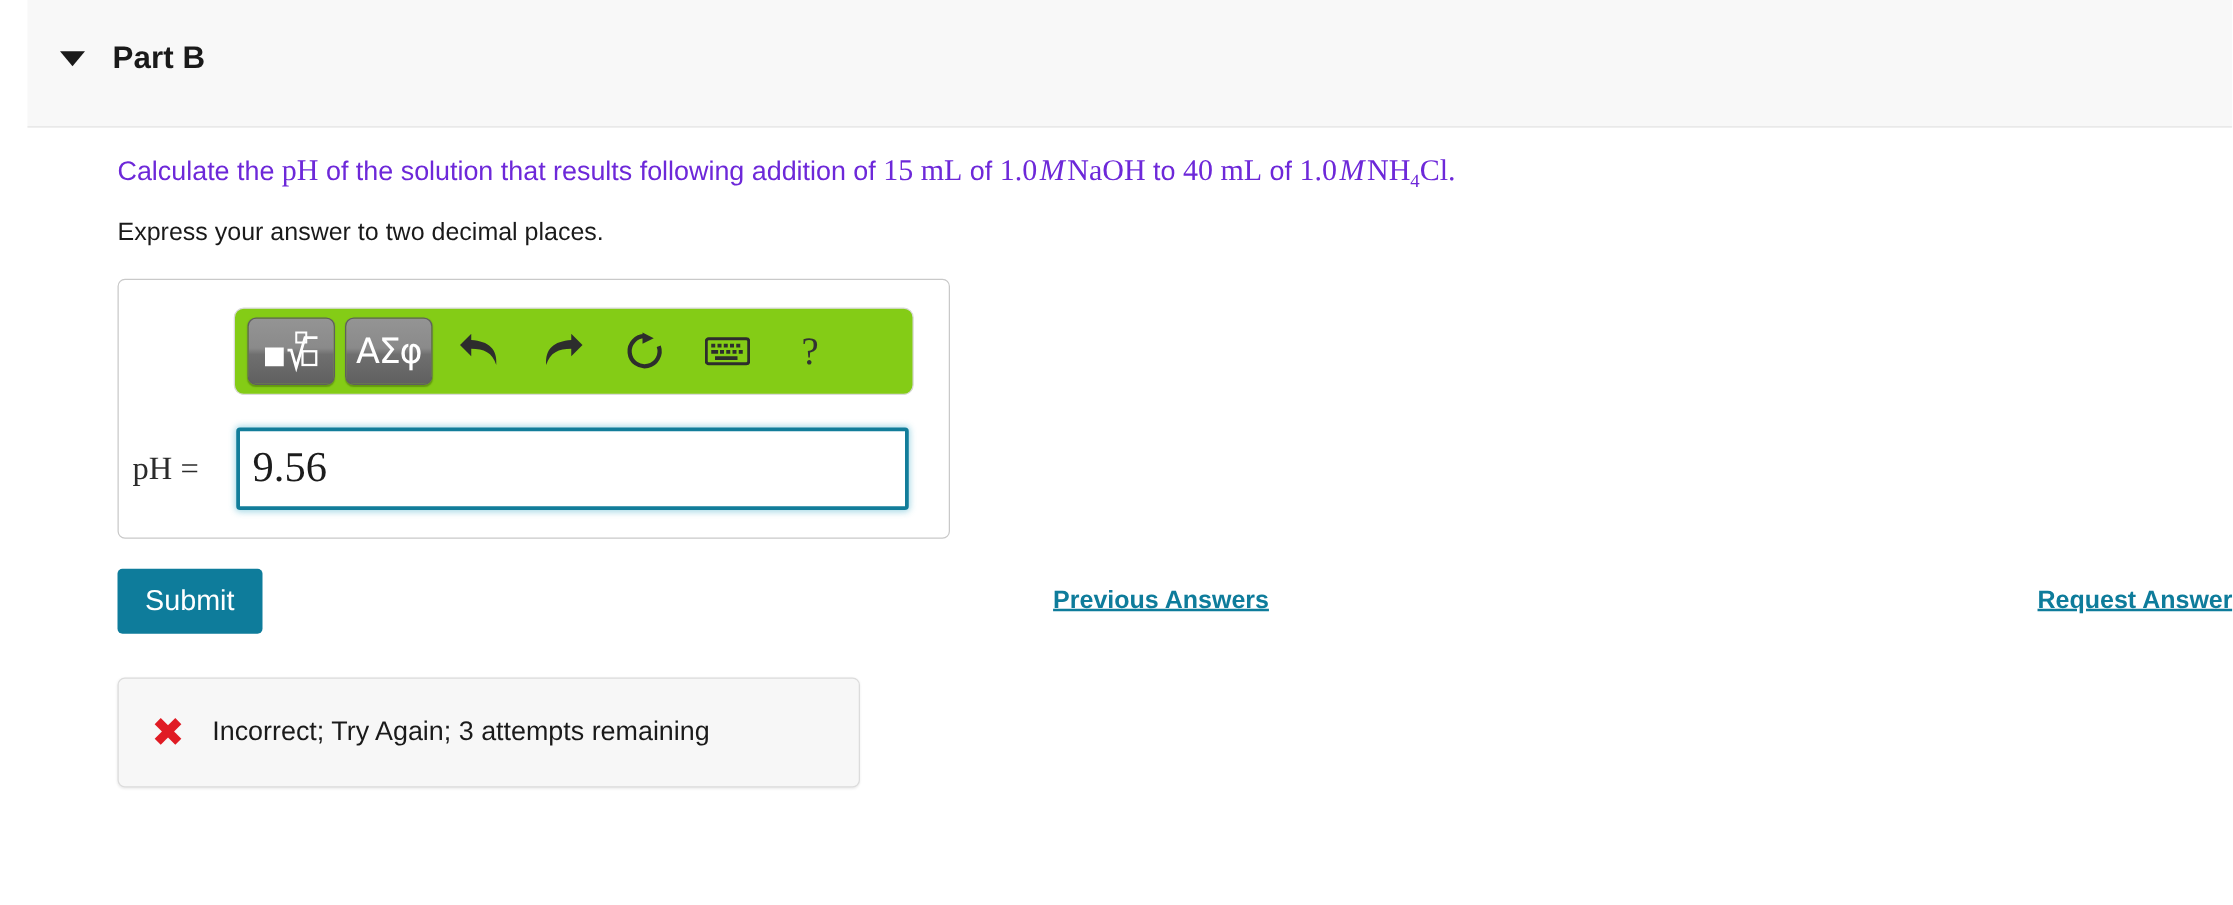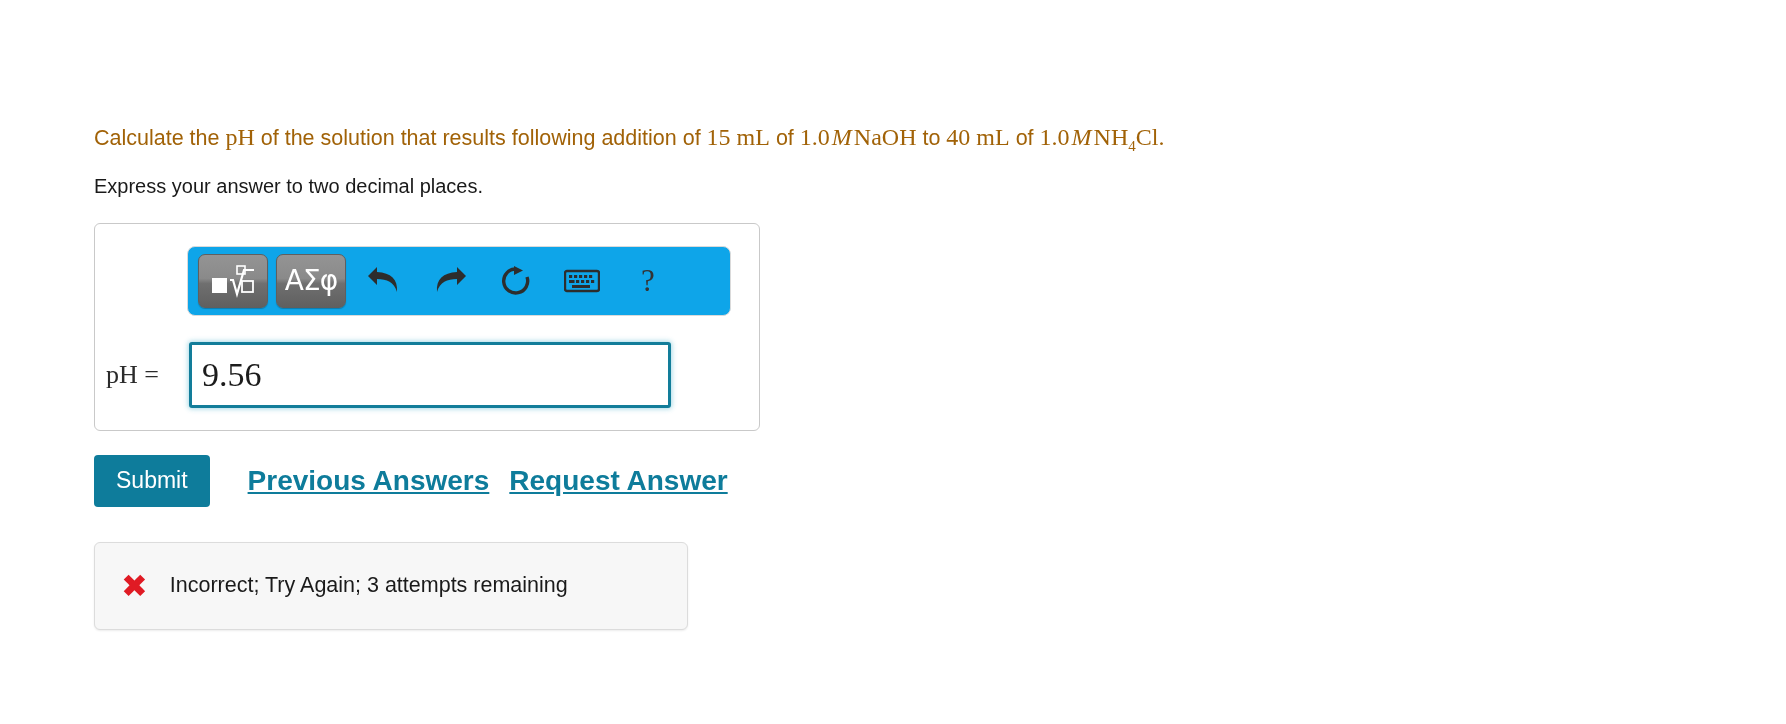--- a/index.html
+++ b/index.html
@@ -32,21 +32,21 @@
   .part-title {
     font-size: 25px; font-weight: bold; color: #1a1a1a;
     letter-spacing: .1px; margin-top: -8px;
   }
 
   
   .body { position:absolute; left:0; top:102px; width:1786px; }
 
   .qline {
     margin: 20px 0 0 94px;
-    font-size: 21.5px; color: #a16207; line-height: 30px;
+    font-size: 21.5px; color: #6d28d9; line-height: 30px;
     white-space: nowrap;
   }
   .mathspan { font-family: "Liberation Serif", serif; font-size: 24px; }
   .mathvar  { font-family: "Liberation Serif", serif; font-style: italic; font-size: 24px; padding: 0 2px; }
   .mathspan sub { font-size: 15px; }
 
   .instruction {
     margin: 14px 0 0 94px;
     font-size: 20px; font-weight: normal; color: #1a1a1a;
   }
@@ -57,21 +57,21 @@
     margin: 25px 0 0 94px;
     width: 666px; height: 208px;
     border: 1px solid #c9c9c9;
     border-radius: 6px;
     background: #fff;
   }
 
   .mathbar {
     position: absolute; left: 92px; top: 22px;
     width: 544px; height: 70px;
-    background: #0ea5e9;
+    background: #84cc16;
     border: 1px solid #dadada;
     border-radius: 8px;
     display: flex; align-items: center;
   }
   .mbtn {
     width: 70px; height: 54px;
     border-radius: 7px;
     background: linear-gradient(to bottom, #949494 0%, #8a8a8a 45%, #6f6f6f 55%, #606060 100%);
     border: 1px solid #5f5f5f;
     box-shadow: 0 1px 1px rgba(0,0,0,.25);
@@ -92,48 +92,48 @@
 
   .answer-row {
     position: absolute; left: 0; top: 118px;
     width: 100%; display: flex; align-items: center;
   }
   .ph-label {
     width: 94px; text-align: right; padding-right: 30px;
     font-family: "Liberation Serif", serif; font-size: 26px; color: #2b2b2b;
   }
   .answer-input {
-    width: 482px; height: 66px;
+    width: 538px; height: 66px;
     border: 3px solid #127d9a;
     border-radius: 3px;
     background: #fff;
     box-shadow: 0 0 5px 1px rgba(60,170,200,.45);
     font-family: "Liberation Serif", serif;
     font-size: 34px; color: #1c1c1c;
     padding: 0 10px; outline: none;
     line-height: 60px;
   }
 
   
   .btn-row {
     margin: 24px 0 0 94px;
-    display: flex; align-items: center;
+    display: flex; align-items: center; justify-content: space-between;
   }
   .submit-btn {
     background: #0e7c9b;
     color: #fff;
     border: none; border-radius: 4px;
     font-family: "Liberation Sans", sans-serif;
     font-size: 23px; font-weight: normal;
     padding: 0 22px; height: 52px;
     cursor: pointer;
   }
   .link {
     color: #0e7c9b;
-    font-size: 28px; font-weight: bold;
+    font-size: 20px; font-weight: bold;
     text-decoration: underline;
     margin-left: 38px; cursor: pointer;
     white-space: nowrap;
   }
   .link.second { margin-left: 20px; }
 
   
   .feedback {
     margin: 35px 0 0 94px;
     width: 594px; height: 88px;
@@ -148,20 +148,24 @@
     color: #e01b24; font-size: 32px; font-weight: bold;
     font-family: "DejaVu Sans", sans-serif; line-height: 1;
   }
   .feedback-text { font-size: 21.5px; font-weight: normal; color: #1a1a1a; }
 </style>
 </head>
 <body>
 
 <div class="page">
 
+  <div class="part-header">
+    <div class="caret"></div>
+    <div class="part-title">Part B</div>
+  </div>
 
   <div class="body">
 
     <div class="qline">
       <span>Calculate the </span><span class="mathspan">pH</span><span> of the solution that results following addition of </span><span class="mathspan">15 mL</span><span> of </span><span class="mathspan">1.0</span><span class="mathvar">M</span><span class="mathspan">NaOH</span><span> to </span><span class="mathspan">40 mL</span><span> of </span><span class="mathspan">1.0</span><span class="mathvar">M</span><span class="mathspan"><span>NH</span><sub>4</sub><span>Cl.</span></span>
     </div>
 
     <div class="instruction">Express your answer to two decimal places.</div>
 
     <div class="answer-panel">

